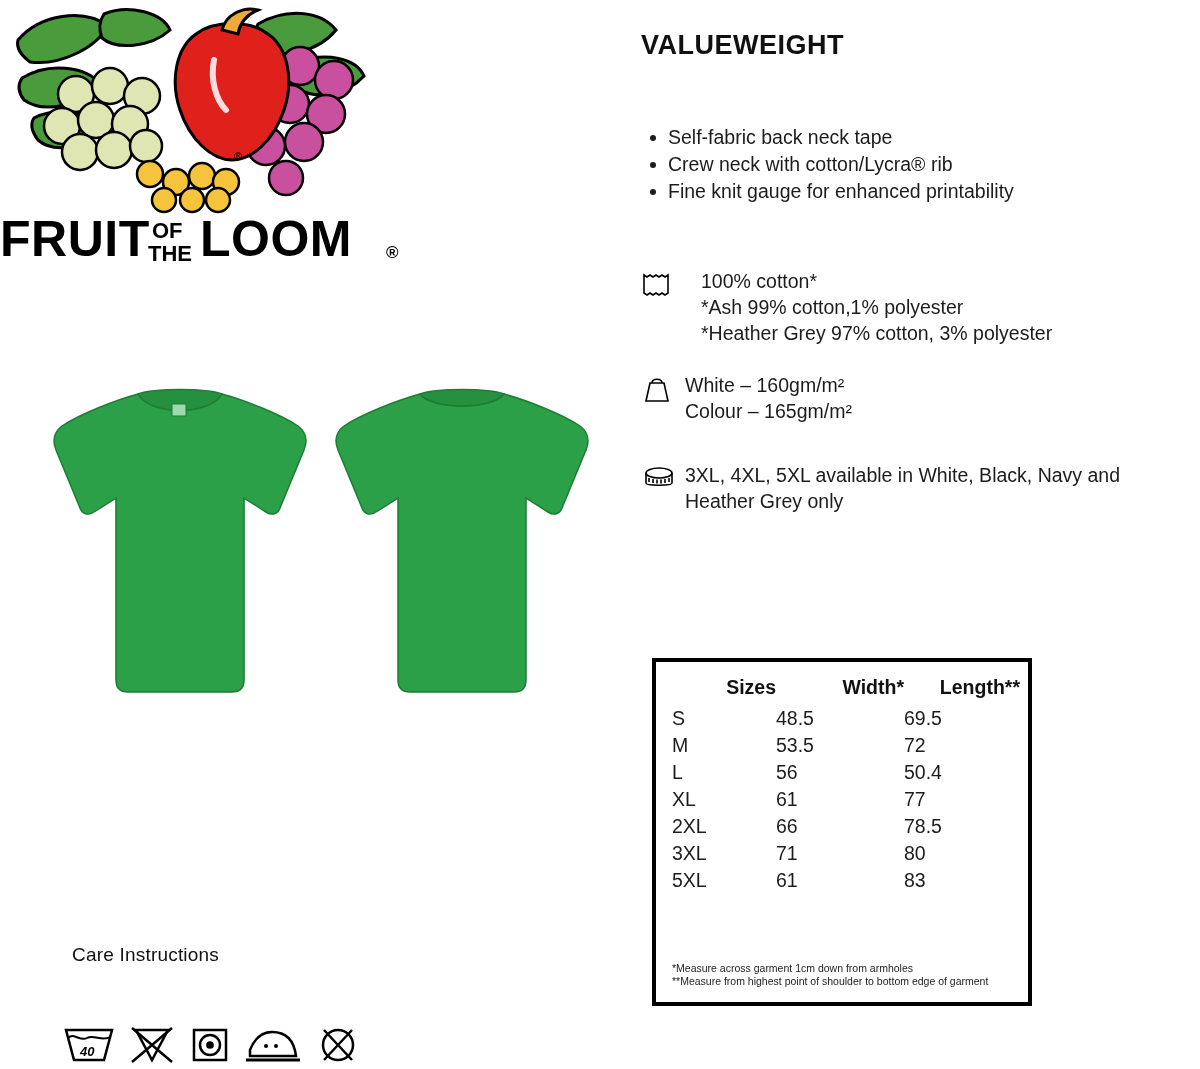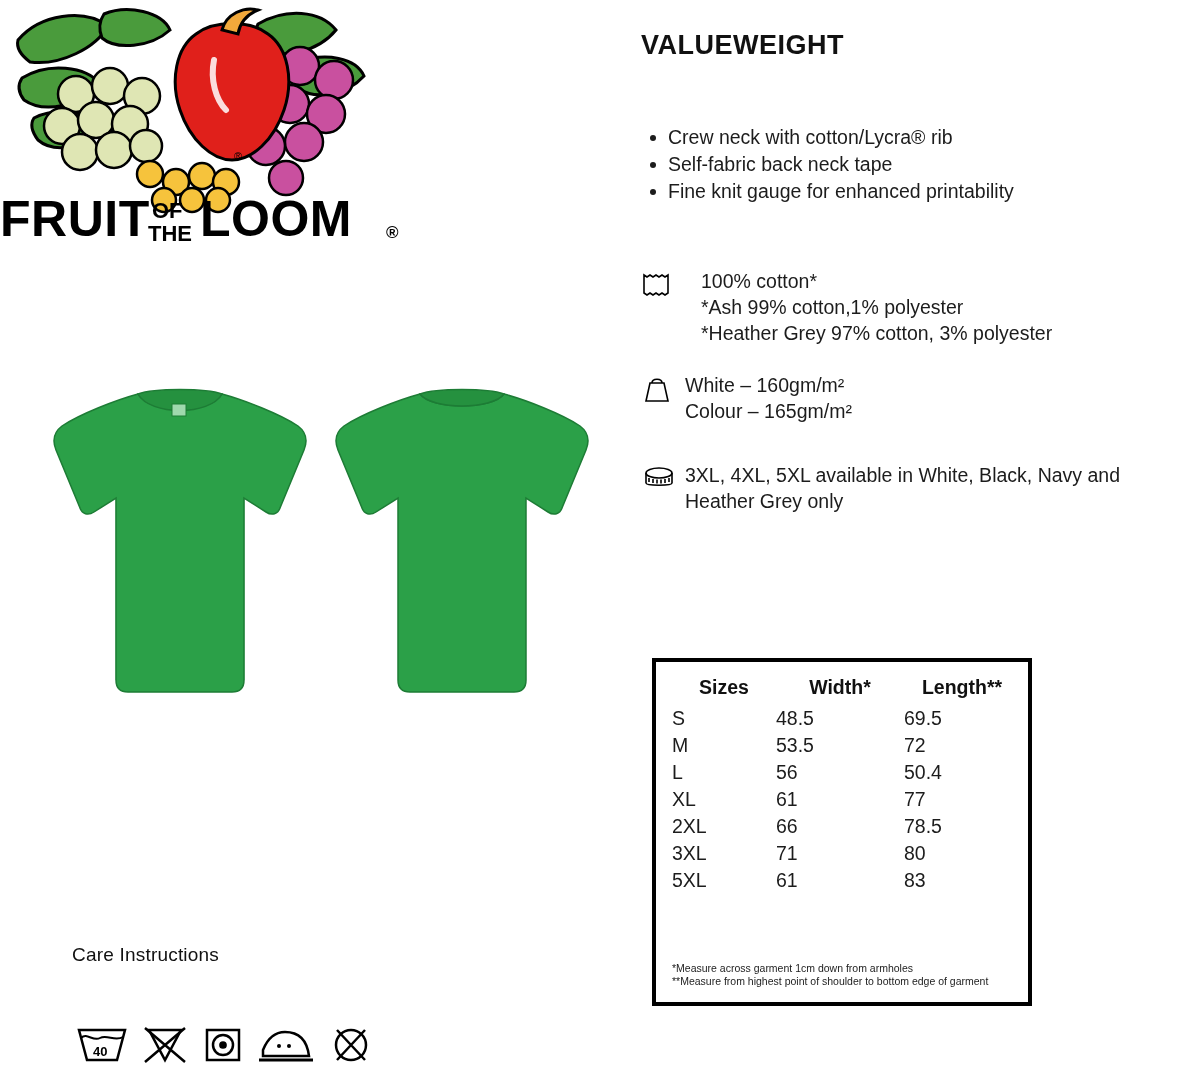--- a/index.html
+++ b/index.html
@@ -23,21 +23,21 @@
   .brand-logo {
     position: absolute;
     left: 0px;
     top: 0px;
     width: 420px;
     height: 270px;
   }
   .brand-wordmark {
     position: absolute;
     left: 0px;
-    top: 184px;
+    top: 204px;
     width: 420px;
     height: 70px;
   }
 
   .shirts {
     position: absolute;
     left: 20px;
     top: 380px;
     width: 600px;
     height: 340px;
@@ -47,24 +47,25 @@
     position: absolute;
     left: 72px;
     top: 944px;
     font-size: 19px;
     font-weight: normal;
     color: #111;
     letter-spacing: 0.2px;
   }
   .care-icons {
     position: absolute;
-    left: 73px;
+    left: 60px;
     top: 1020px;
     width: 320px;
     height: 46px;
+    font-style: italic;
   }
 
   
   .product-title {
     position: absolute;
     left: 641px;
     top: 30px;
     font-size: 27px;
     font-weight: bold;
     letter-spacing: 0.5px;
@@ -131,21 +132,21 @@
   .size-table {
     position: absolute;
     left: 16px;
     top: 14px;
     border-collapse: collapse;
     width: 348px;
   }
   .size-table th {
     font-size: 19.5px;
     font-weight: bold;
-    text-align: center;
+    text-align: right;
     padding: 0 0 6px 0;
     color: #111;
   }
   .size-table td {
     font-size: 19.5px;
     padding: 2px 0;
     color: #1c1c1c;
   }
   .size-table th:nth-child(1), .size-table td:nth-child(1) { width: 104px; }
   .size-table th:nth-child(2), .size-table td:nth-child(2) { width: 128px; }
@@ -281,22 +282,22 @@
       <g fill="none" stroke="#000" stroke-width="2.5">
         <circle cx="278" cy="25" r="15"></circle>
         <path d="M264 10 L292 40 M292 10 L264 40"></path>
       </g>
     </svg>
   </div>
 
   <div class="product-title">VALUEWEIGHT</div>
 
   <ul class="features">
+    <li>Self-fabric back neck tape</li>
     <li>Crew neck with cotton/Lycra® rib</li>
-    <li>Self-fabric back neck tape</li>
     <li>Fine knit gauge for enhanced printability</li>
   </ul>
 
   <div class="spec" id="spec-composition">
     <div class="spec-icon">
       <svg viewBox="0 0 34 30" width="34" height="30" fill="none" stroke="#000" stroke-width="1.6">
         <path d="M3 5 l3 2 l3-2 l3 2 l3-2 l3 2 l3-2 l3 2 l3-2 v18 l-3 2 l-3-2 l-3 2 l-3-2 l-3 2 l-3-2 l-3 2 l-3-2 Z"></path>
       </svg>
     </div>
     <div class="spec-text">

